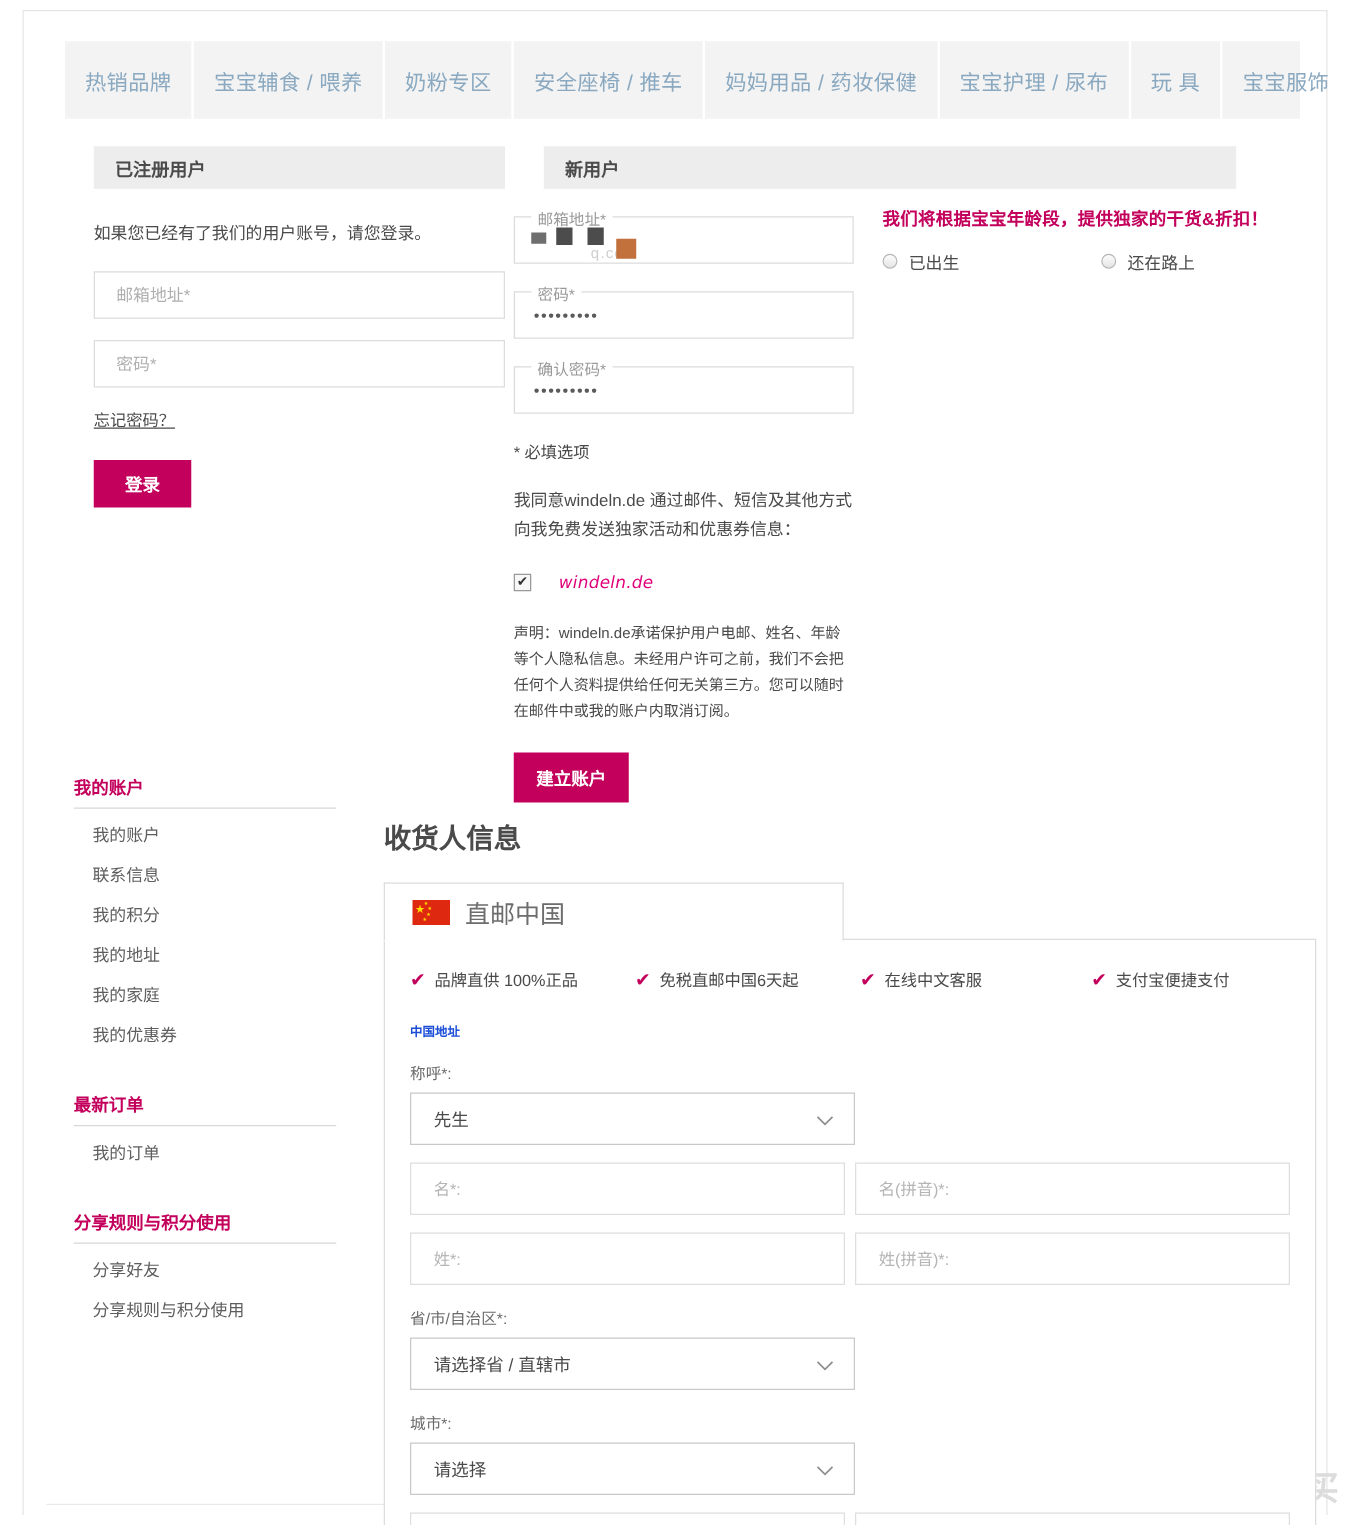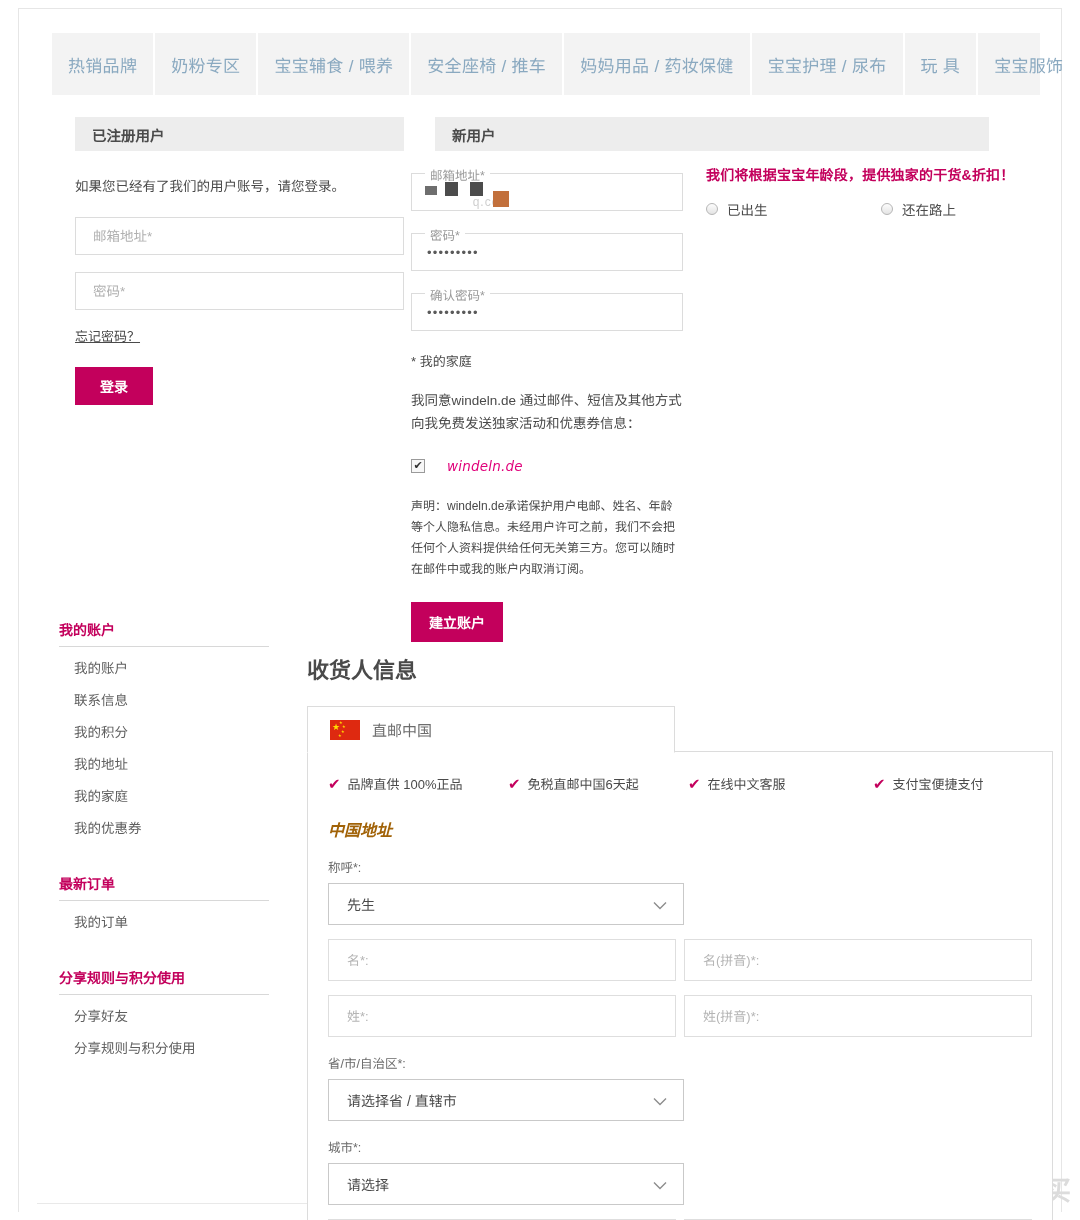--- a/index.html
+++ b/index.html
@@ -333,21 +333,21 @@
     flex: 0 0 auto;
   }
   .flag .s1, .flag .s2, .flag .s3, .flag .s4, .flag .s5 {
     position: absolute; color: #ffde00; line-height: 1;
   }
   .flag .s1 { left: 2px;  top: 3px;  font-size: 9px; }
   .flag .s2 { left: 9px;  top: 1px;  font-size: 4px; }
   .flag .s3 { left: 12px; top: 5px;  font-size: 4px; }
   .flag .s4 { left: 11px; top: 10px; font-size: 4px; }
   .flag .s5 { left: 8px;  top: 14px; font-size: 4px; }
-  .tab-label { font-size: 15px; color: #6d6d6d; }
+  .tab-label { font-size: 20px; color: #6d6d6d; }
 
   .tab-body {
     border: 1px solid #dcdcdc;
     box-sizing: border-box;
     padding: 22px 20px 28px 20px;
     background: #fff;
     margin-top: -1px;
     position: relative;
     z-index: 1;
     min-height: 470px;
@@ -367,24 +367,23 @@
     font-weight: bold;
     font-size: 15px;
     margin-right: 7px;
   }
   .feat:nth-child(1) { width: 180px; }
   .feat:nth-child(2) { width: 180px; }
   .feat:nth-child(3) { width: 185px; }
 
   .sub-head {
     margin-top: 24px;
-    font-size: 16px;
-    font-weight: bold;
-    color: #a16207;
-    font-style: italic;
+    font-size: 10px;
+    font-weight: bold;
+    color: #1d4ed8;
   }
   .f-label {
     margin-top: 16px;
     font-size: 12.5px;
     color: #6a6a6a;
   }
   .sel {
     position: relative;
     width: 356px;
     height: 42px;
@@ -466,24 +465,24 @@
 </head>
 <body>
 
 <div class="page">
 
   <nav class="topnav">
     <div class="nav-item">
         <span>热销品牌</span>
       </div>
     <div class="nav-item">
+        <span>宝宝辅食 / 喂养</span>
+      </div>
+    <div class="nav-item">
         <span>奶粉专区</span>
-      </div>
-    <div class="nav-item">
-        <span>宝宝辅食 / 喂养</span>
       </div>
     <div class="nav-item">
         <span>安全座椅 / 推车</span>
       </div>
     <div class="nav-item">
         <span>妈妈用品 / 药妆保健</span>
       </div>
     <div class="nav-item">
         <span>宝宝护理 / 尿布</span>
       </div>
@@ -533,21 +532,21 @@
       <span class="fs-legend">密码*</span>
       <span class="fs-val">•••••••••</span>
     </div>
 
     <div class="fs-field">
       <div class="fs-box"></div>
       <span class="fs-legend">确认密码*</span>
       <span class="fs-val">•••••••••</span>
     </div>
 
-    <div class="req-note">* 我的家庭</div>
+    <div class="req-note">* 必填选项</div>
 
     <div class="agree-txt">我同意windeln.de 通过邮件、短信及其他方式向我免费发送独家活动和优惠券信息：</div>
 
     <div class="chk-row">
       <span class="chk">✔</span>
       <span class="brandlogo">windeln.de</span>
     </div>
 
     <div class="disclaimer">声明：windeln.de承诺保护用户电邮、姓名、年龄等个人隐私信息。未经用户许可之前，我们不会把任何个人资料提供给任何无关第三方。您可以随时在邮件中或我的账户内取消订阅。</div>
 

